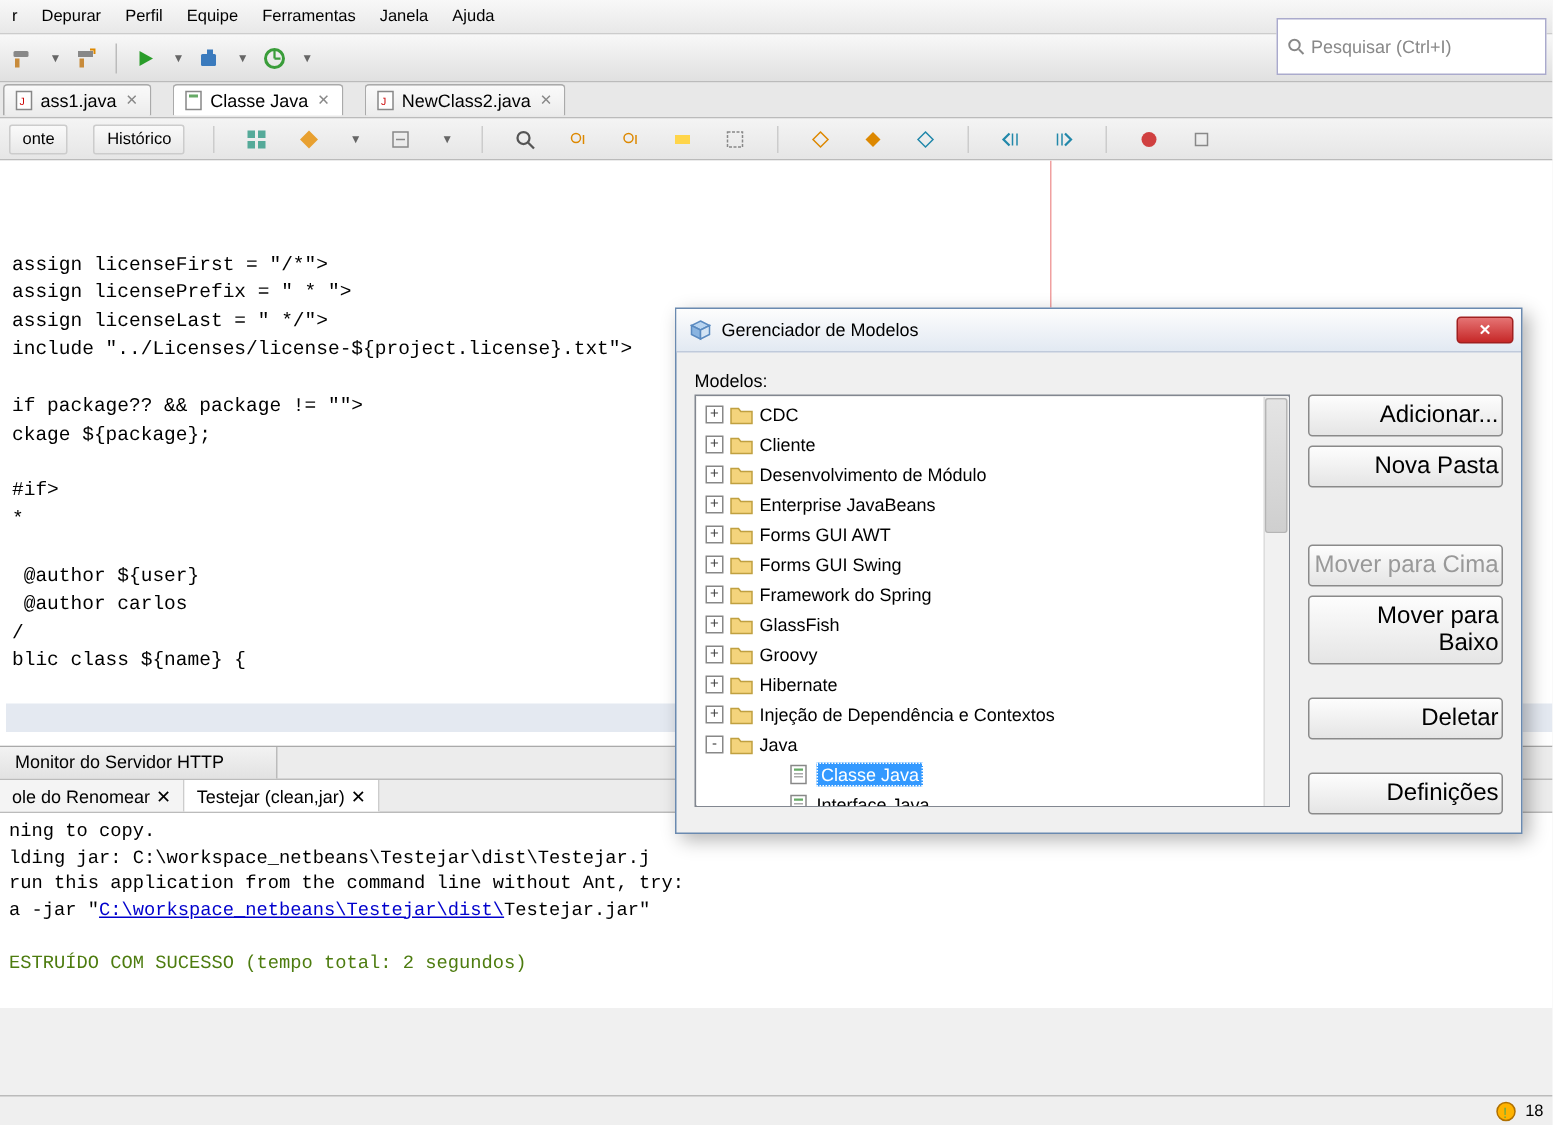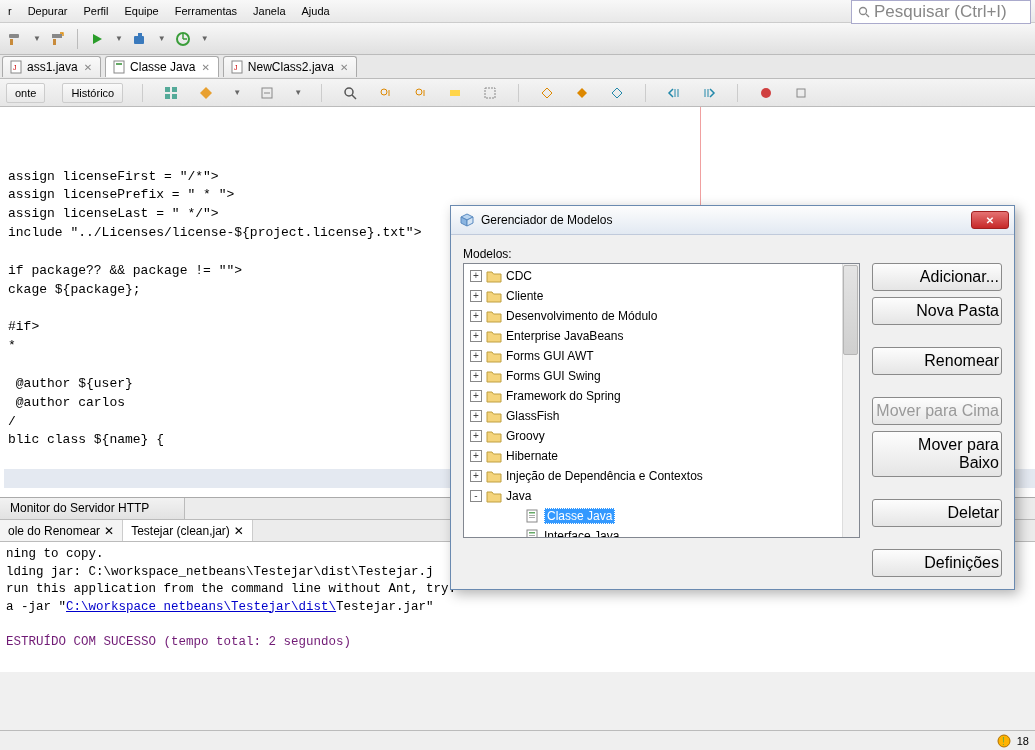--- a/index.html
+++ b/index.html
@@ -6,24 +6,24 @@
 body { font-family: Tahoma, Arial, sans-serif; font-size: 11px; background: #f0f0f0; width: 1035px; height: 750px; overflow: hidden; position: relative; color: #000; }
 
 .menubar { background: linear-gradient(#f8f8f8,#e8e8e8); border-bottom: 1px solid #ccc; padding: 2px 0; display: flex; }
 .menubar span { padding: 3px 8px; cursor: default; }
 
 .toolbar { background: linear-gradient(#f8f8f8,#e0e0e0); border-bottom: 1px solid #bbb; padding: 4px; display: flex; align-items: center; gap: 6px; height: 32px; }
 .tb-btn { width: 22px; height: 22px; display: inline-flex; align-items: center; justify-content: center; border: 1px solid transparent; }
 .tb-sep { width: 1px; height: 20px; background: #bbb; margin: 0 2px; }
 .dd { font-size: 8px; color: #666; margin-left: 1px; }
 
-.search-box { position: absolute; top: 0; right: 4px; background: white; border: 1px solid #aac; padding: 1px 6px; display: flex; align-items: center; gap: 4px; width: 180px; font-size: 17px; color: #888; }
+.search-box { position: absolute; top: 12px; right: 4px; background: white; border: 1px solid #aac; padding: 11px 6px; display: flex; align-items: center; gap: 4px; width: 180px; font-size: 12px; color: #888; }
 
 .tabs-row { background: #e8e8e8; border-bottom: 1px solid #bbb; display: flex; align-items: center; padding: 0 2px; height: 24px; }
-.tab { background: linear-gradient(#fafafa,#ececec); border: 1px solid #aaa; border-bottom: none; border-radius: 3px 3px 0 0; padding: 3px 6px; margin-right: 4px; display: flex; align-items: center; gap: 4px; font-size: 12px; }
+.tab { background: linear-gradient(#fafafa,#ececec); border: 1px solid #aaa; border-bottom: none; border-radius: 3px 3px 0 0; padding: 3px 6px; margin-right: 14px; display: flex; align-items: center; gap: 4px; font-size: 12px; }
 .tab.active { background: #fff; }
 .tab .close { color: #888; font-size: 10px; padding: 0 2px; }
 
 .sub-toolbar { background: linear-gradient(#f4f4f4,#e6e6e6); border-bottom: 1px solid #bbb; padding: 3px 6px; display: flex; align-items: center; gap: 17px; height: 28px; }
 .sub-btn { display: inline-flex; align-items: center; padding: 2px 8px; border: 1px solid #ccc; border-radius: 2px; background: linear-gradient(#fafafa,#e8e8e8); font-size: 11px; height: 20px; }
 .sb-icon { width: 18px; height: 18px; display: inline-flex; align-items: center; justify-content: center; }
 .sb-sep { width: 1px; height: 18px; background: #ccc; margin: 0 2px; }
 
 .editor { background: #fff; font-family: 'Courier New', monospace; font-size: 13px; padding: 4px 0 4px 4px; white-space: pre; line-height: 1.45; position: relative; height: 390px; overflow: hidden; }
 .editor-line { padding: 0 4px; }
@@ -32,21 +32,21 @@
 
 .bottom-panel { border-top: 1px solid #aaa; }
 .bp-tabs { background: #ececec; display: flex; border-bottom: 1px solid #bbb; height: 22px; }
 .bp-tab { padding: 3px 10px; border-right: 1px solid #bbb; background: #e8e8e8; font-size: 12px; }
 .bp-tab.big { font-weight: normal; width: 185px; background: linear-gradient(#f2f2f2,#e2e2e2); }
 .bp-subtabs { display: flex; background: #ececec; border-bottom: 1px solid #bbb; height: 22px; }
 .bp-subtab { padding: 3px 8px; background: #f4f4f4; border-right: 1px solid #ccc; font-size: 12px; display: flex; align-items: center; gap: 4px; }
 .bp-subtab.active { background: #fff; }
 .bp-output { background: #fff; font-family: 'Courier New', monospace; font-size: 12.5px; padding: 4px 6px; line-height: 1.4; height: 130px; overflow: hidden; }
 .bp-output .path { color: #0000cc; text-decoration: underline; }
-.bp-output .success { color: #701a75; }
+.bp-output .success { color: #4d7c0f; }
 .statusbar { position: absolute; bottom: 0; right: 0; left: 0; height: 20px; border-top: 1px solid #bbb; background: #efefef; display: flex; justify-content: flex-end; align-items: center; padding: 0 6px; font-size: 11px; gap: 6px; }
 
 
 .dialog { position: absolute; top: 205px; left: 450px; width: 565px; background: #f0f0f0; border: 1px solid #6a8ab0; box-shadow: 4px 4px 12px rgba(0,0,0,0.3); }
 .dlg-title { background: linear-gradient(#fdfdfd,#e2e9f2); padding: 5px 5px 5px 8px; display: flex; align-items: center; gap: 6px; border-bottom: 1px solid #c0cadb; font-size: 12px; }
 .dlg-title .spacer { flex: 1; }
 .dlg-close { width: 38px; height: 18px; background: linear-gradient(#e57373,#c62828); border: 1px solid #a02020; border-radius: 3px; color: #fff; display: flex; align-items: center; justify-content: center; font-size: 10px; font-weight: bold; }
 .dlg-body { padding: 12px; display: flex; gap: 12px; }
 .dlg-left { flex: 1; display: flex; flex-direction: column; }
 .dlg-label { font-size: 12px; margin-bottom: 2px; }
@@ -455,21 +455,20 @@
           </div>
         <div class="tree-scroll">
             <div class="tree-thumb"></div>
           </div>
       </div>
     </div>
     <div class="dlg-right">
       <div class="dlg-btn">Adicionar...</div>
       <div class="dlg-btn">Nova Pasta</div>
       <div class="dlg-gap"></div>
-      <div class="dlg-btn">Renomear</div>
       <div class="dlg-gap"></div>
       <div class="dlg-btn disabled">Mover para Cima</div>
       <div class="dlg-btn">Mover para Baixo</div>
       <div class="dlg-gap"></div>
       <div class="dlg-btn">Deletar</div>
       <div class="dlg-gap"></div>
       <div class="dlg-btn">Definições</div>
     </div>
   </div>
 </div>

